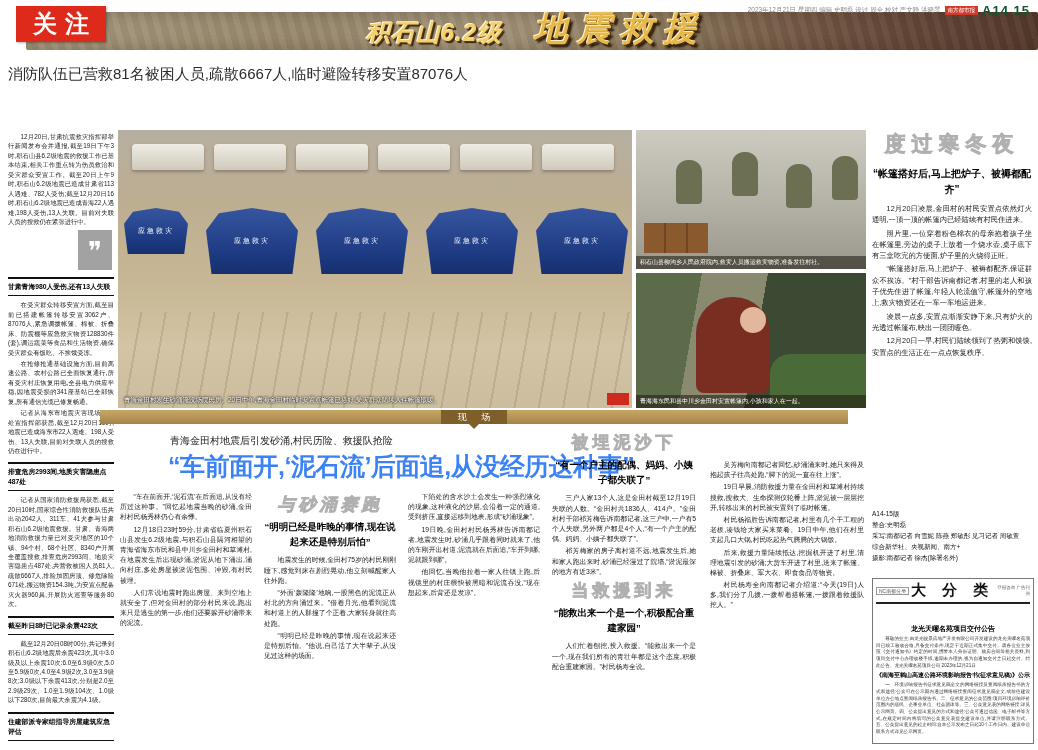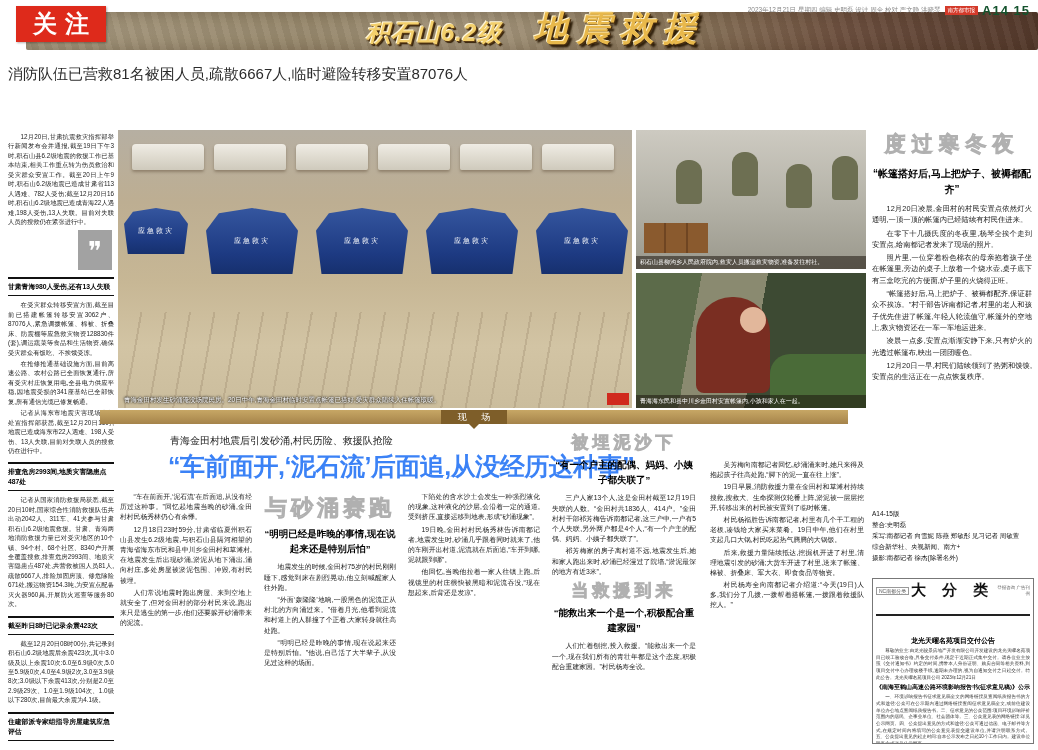--- a/index.html
+++ b/index.html
@@ -78,37 +78,37 @@
   .article{position:absolute;left:118px;top:430px;width:748px;height:316px;overflow:hidden;}
   .kicker{position:absolute;left:52px;top:4px;font-size:10px;color:#1c1c1c;}
   .art-h{position:absolute;left:50px;top:20px;font-size:25px;font-weight:900;letter-spacing:-.5px;color:#3b82f6;white-space:nowrap;text-align:center;}
   .col{position:absolute;overflow:hidden;}
   .col p{margin:0 0 2px;text-indent:2em;text-align:justify;font-size:6.8px;line-height:1.5;color:#222;}
   .ghost{font-weight:900;text-align:center;letter-spacing:4px;color:#e2e2e2;
     -webkit-text-stroke:.8px #b0b0b0;margin:1px 0 4px;}
   .pull{font-weight:bold;text-align:center;font-size:9.5px;line-height:1.55;margin:2px 0 6px;color:#000;}
   .cA{left:2px;top:62px;width:132px;height:252px;}
   .cB{left:146px;top:62px;width:132px;height:252px;}
-  .cB .ghost{font-size:22px;}
+  .cB .ghost{font-size:17px;font-style:italic;}
   .cC{left:290px;top:62px;width:132px;height:252px;}
   .cD{left:434px;top:0;width:144px;height:316px;}
   .cD .ghost{font-size:17px;}
   .cE{left:592px;top:30px;width:154px;height:286px;}
   
   .sidebar{position:absolute;left:872px;top:130px;width:160px;height:420px;overflow:hidden;}
   .sidebar .ghost{font-size:21px;letter-spacing:6px;margin:0 0 8px;}
   .sidebar .pull{font-size:10px;}
   .sidebar p{margin:0 0 2px;text-indent:2em;text-align:justify;font-size:7.3px;line-height:1.55;color:#222;}
   .credits{position:absolute;left:872px;top:508px;width:160px;font-size:6.5px;line-height:1.7;color:#111;}
   .credits div{white-space:nowrap;overflow:hidden;}
   
   .ads{position:absolute;left:872px;top:578px;width:162px;height:166px;border:1px solid #777;
     box-sizing:border-box;padding:2px 3px;overflow:hidden;}
   .ads-head{display:flex;align-items:center;justify-content:space-between;border-bottom:2px solid #222;
-    padding-bottom:14px;margin-bottom:20px;}
+    padding-bottom:2px;margin-bottom:20px;}
   .ads-logo{font-size:5px;color:#555;border:1px solid #999;padding:0 2px;}
   .ads-title{font-size:15px;font-weight:900;letter-spacing:6px;color:#111;}
   .ads-note{font-size:4.5px;color:#666;text-align:right;line-height:1.3;width:34px;}
   .ad-t{font-size:7px;font-weight:bold;text-align:center;margin:2px 0;color:#000;}
   .ad-t.small{font-size:6px;}
   .ads p{margin:0 0 2px;font-size:4.6px;line-height:1.45;text-align:justify;color:#333;text-indent:2em;}
 </style>
 </head>
 <body>
 
@@ -235,21 +235,20 @@
       <p>村民杨福胜告诉南都记者,村里有几个干工程的老板,凑钱给大家买来菜肴。19日中午,他们在村里支起几口大锅,村民吃起热气腾腾的大锅饭。</p>
       <p>后来,救援力量陆续抵达,挖掘机开进了村里,清理地震引发的砂涌;大货车开进了村里,送来了帐篷、棉被、折叠床、军大衣、即食食品等物资。</p>
       <p>村民杨寿全向南都记者介绍道:“今天(19日)人多,我们分了几拨,一拨帮着搭帐篷,一拨跟着救援队挖人。”</p>
     </div>
   </div>
 
   <div class="sidebar">
     <div class="ghost">度过寒冬夜</div>
     <div class="pull">“帐篷搭好后,马上把炉子、被褥都配齐”</div>
     <p>12月20日凌晨,金田村的村民安置点依然灯火通明,一顶一顶的帐篷内已经陆续有村民住进来。</p>
-    <p>在零下十几摄氏度的冬夜里,杨琴全挨个走到安置点,给南都记者发来了现场的照片。</p>
     <p>照片里,一位穿着粉色棉衣的母亲抱着孩子坐在帐篷里,旁边的桌子上放着一个烧水壶,桌子底下有三盒吃完的方便面,炉子里的火烧得正旺。</p>
     <p>“帐篷搭好后,马上把炉子、被褥都配齐,保证群众不挨冻。”村干部告诉南都记者,村里的老人和孩子优先住进了帐篷,年轻人轮流值守,帐篷外的空地上,救灾物资还在一车一车地运进来。</p>
     <p>凌晨一点多,安置点渐渐安静下来,只有炉火的光透过帐篷布,映出一团团暖色。</p>
     <p>12月20日一早,村民们陆续领到了热粥和馍馍,安置点的生活正在一点点恢复秩序。</p>
   </div>
 
   <div class="credits">
     <div>A14-15版</div>
     <div>整合:史明磊</div>
     <div>采写:南都记者 向雪妮 陈燕 郑敏彤 见习记者 周敏萱</div>

